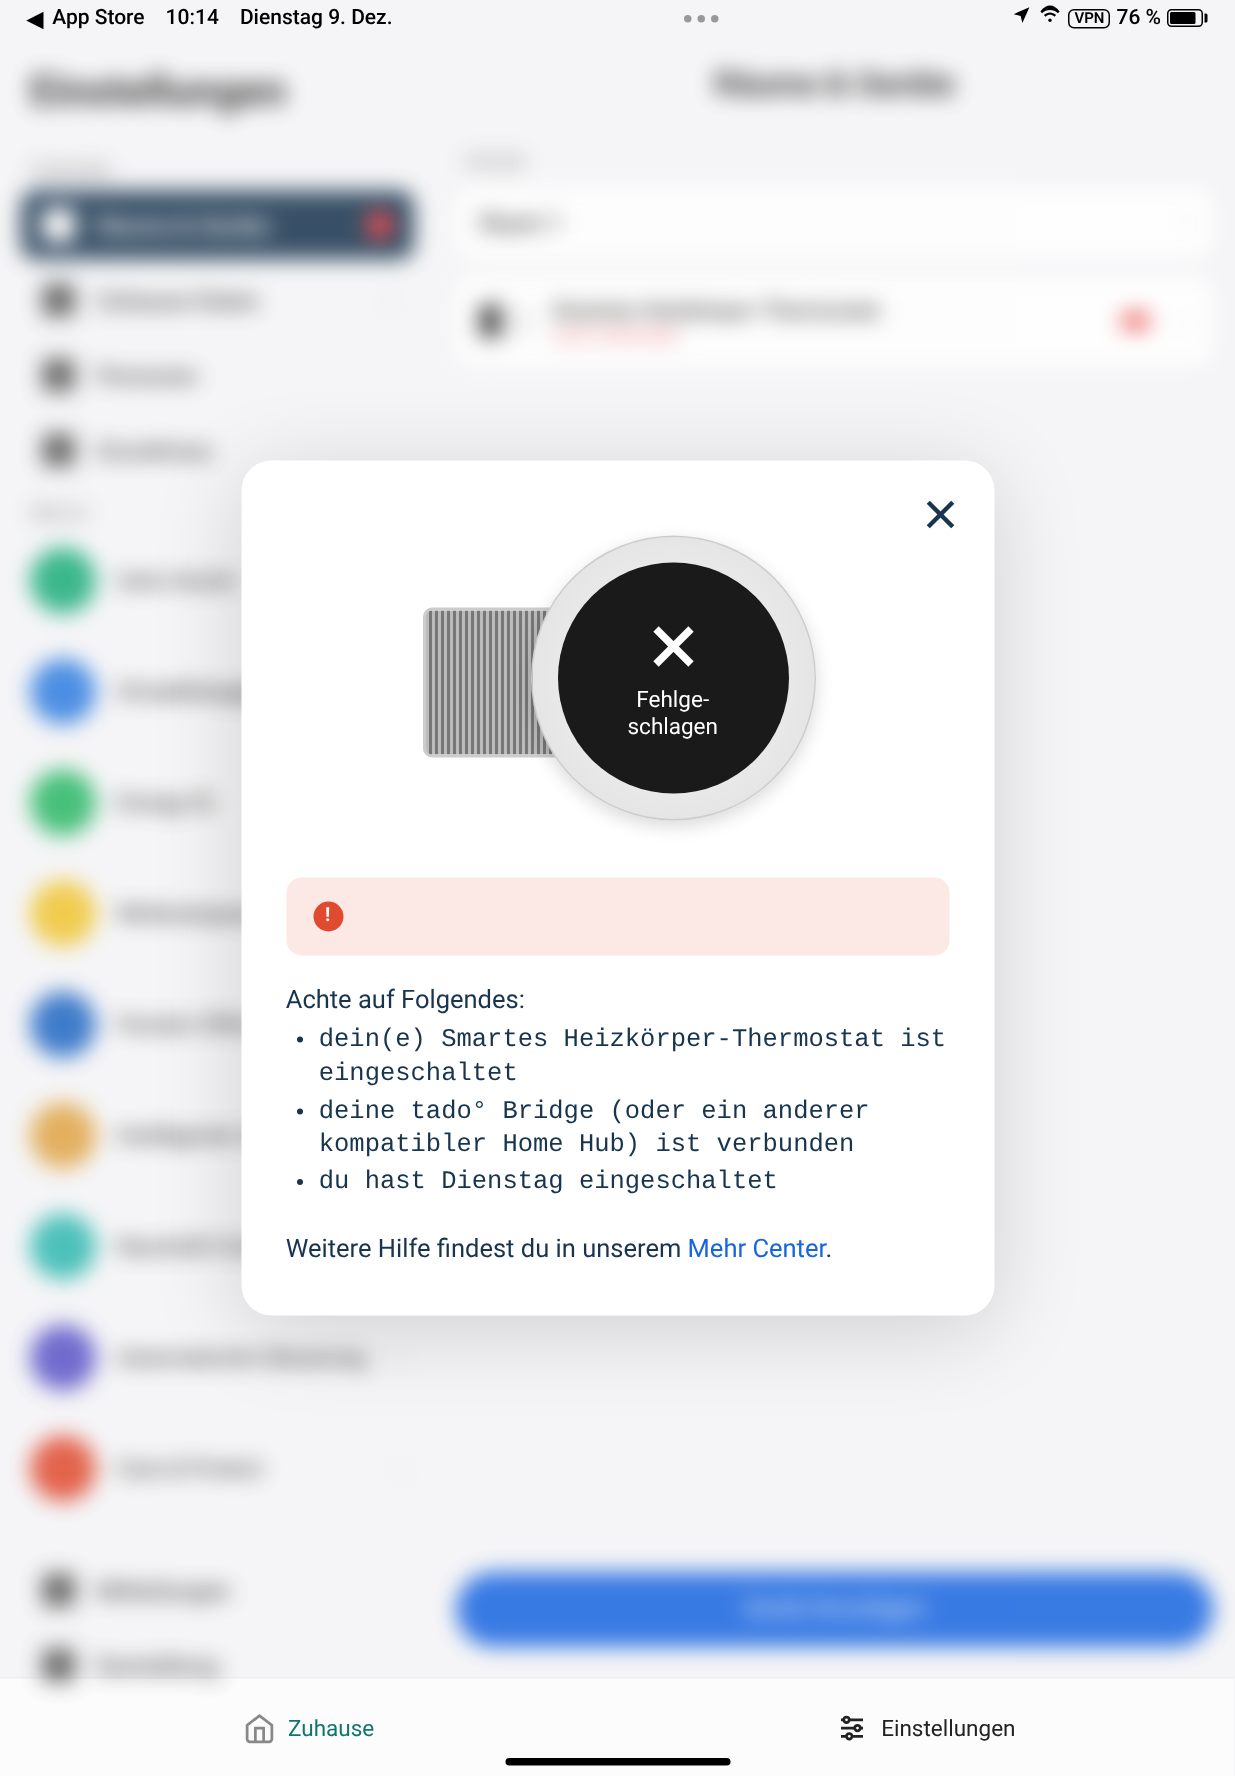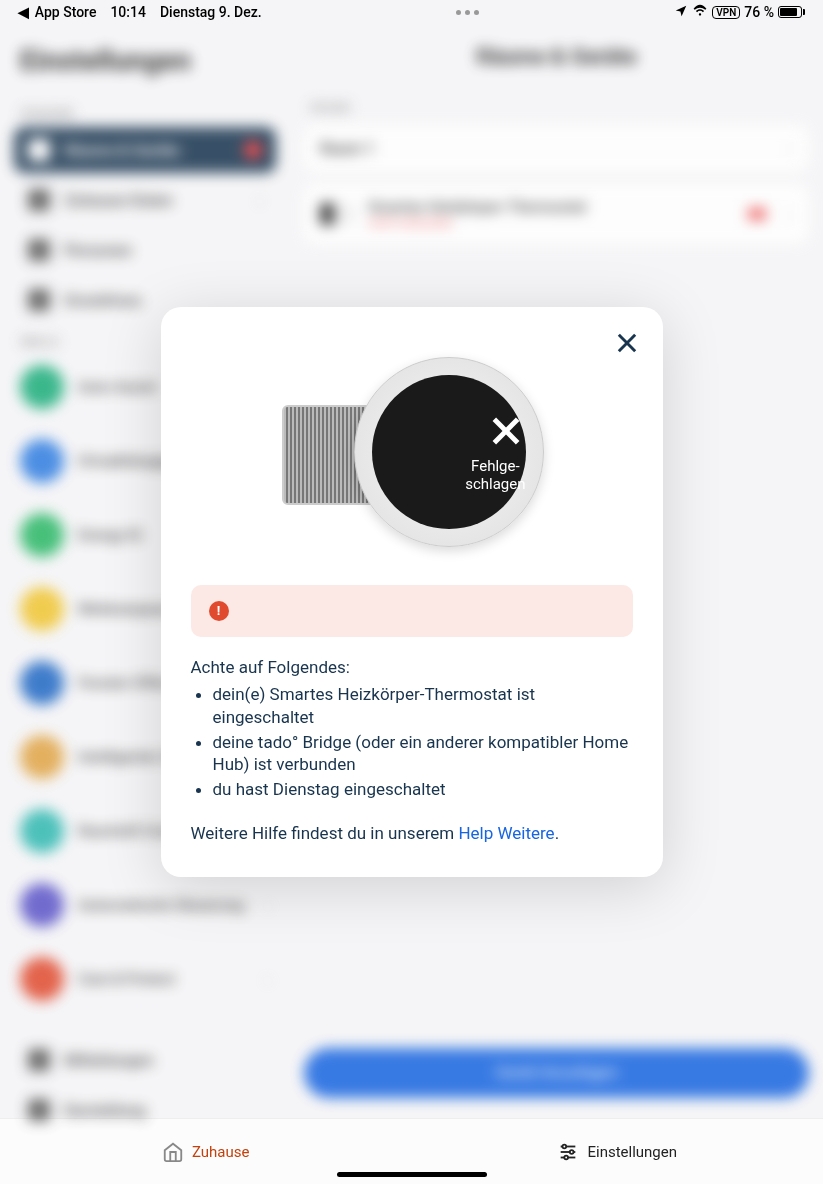--- a/index.html
+++ b/index.html
@@ -50,46 +50,46 @@
   .device-card .dname{font-weight:600;color:#333;font-size:15px;}
   .device-card .dsub{font-size:12px;color:#e55;}
   .device-card .dbadge{width:18px;height:12px;background:#e55;border-radius:2px;}
   .device-card .dchev{color:#bbb;margin-left:8px;}
   
   .add-btn{background:#1765e0;color:#fff;border:none;border-radius:30px;padding:16px;font-size:16px;font-weight:500;width:100%;margin-top:auto;}
   .content-inner{display:flex;flex-direction:column;height:100%;}
   
   
   .tabbar { height:66px; display:flex; background:#fcfcfd; border-top:1px solid #eee;}
-  .tab { flex:1; display:flex; align-items:center; justify-content:center; gap:8px; color:#c2410c; font-size:15px;}
+  .tab { flex:1; display:flex; align-items:center; justify-content:center; gap:8px; color:#0f766e; font-size:15px;}
   .tab.active { color:#222;}
   .tab svg{width:22px;height:22px;}
   .home-indicator{position:absolute;bottom:7px;left:50%;transform:translateX(-50%);width:150px;height:5px;background:#000;border-radius:3px;}
   
   
   .modal-backdrop { position:absolute; top:0; left:0; width:823px; height:1184px; display:flex; align-items:center; justify-content:center;}
   .modal { width:502px; background:#fff; border-radius:20px; padding:30px 30px 34px; position:relative; box-shadow:0 10px 60px rgba(0,0,0,.15);}
   .modal-close { position:absolute; top:22px; right:22px; cursor:pointer;}
   .modal-close svg{width:28px;height:28px;stroke:#18344e;stroke-width:2.5;}
   .modal h2 { font-size:23px; color:#18344e; font-weight:500; margin-top:48px; margin-bottom:24px;}
   
   .device-illus { display:flex; justify-content:center; margin:20px 0 28px;}
   .device-svg { position:relative; width:260px; height:200px;}
   .knob-back { position:absolute; left:0; top:48px; width:90px; height:100px; background:repeating-linear-gradient(90deg,#bbb 0 2px,#777 2px 4px); border-radius:6px 0 0 6px; border:2px solid #ccc;}
   .knob-front { position:absolute; left:72px; top:0; width:190px; height:190px; border-radius:50%; background:radial-gradient(circle,#f5f5f5 0%,#e8e8e8 60%,#ddd 100%); border:1px solid #ccc; box-shadow:0 4px 12px rgba(0,0,0,.15);}
-  .knob-inner { position:absolute; left:90px; top:18px; width:154px; height:154px; border-radius:50%; background:#1a1a1a; display:flex; flex-direction:column; align-items:flex-end; justify-content:center; color:#fff;}
+  .knob-inner { position:absolute; left:90px; top:18px; width:154px; height:154px; border-radius:50%; background:#1a1a1a; display:flex; flex-direction:column; align-items:center; justify-content:center; color:#fff;}
   .knob-inner svg{width:40px;height:40px;stroke:#fff;stroke-width:3;margin-bottom:6px;}
   .knob-inner .ktext{font-size:15px;text-align:center;line-height:1.2;}
   
   .alert-box { background:#fce9e5; border-radius:10px; padding:16px 18px; display:flex; gap:14px; margin-bottom:20px;}
   .alert-box .aicon{width:20px;height:20px;border-radius:50%;background:#e04a2e;color:#fff;display:flex;align-items:center;justify-content:center;font-weight:700;flex-shrink:0;font-size:13px;}
   .alert-box .atext{color:#18344e;font-size:16px;line-height:1.4;}
   
   .modal .hint-title{font-size:17px;color:#18344e;margin-bottom:6px;}
-  .modal ul{padding-left:22px;margin-bottom:22px;}
+  .modal ul{padding-left:22px;margin-bottom:22px;font-family:Liberation Mono, monospace;}
   .modal li{font-size:17px;color:#18344e;line-height:1.35;margin-bottom:2px;}
   .modal .help-line{font-size:17px;color:#18344e;}
   .modal .help-line a{color:#1765e0;text-decoration:none;}
   
   .vpn-box{border:1.5px solid #000;border-radius:4px;padding:0 3px;font-size:10px;font-weight:600;}
   .battery{display:inline-flex;align-items:center;}
   .battery .bbody{width:24px;height:12px;border:1.5px solid #000;border-radius:3px;position:relative;}
   .battery .bfill{position:absolute;left:1px;top:1px;bottom:1px;width:76%;background:#000;border-radius:1px;}
   .battery .btip{width:2px;height:6px;background:#000;margin-left:1px;border-radius:0 1px 1px 0;}
 </style>
@@ -283,16 +283,16 @@
     </div>
 
     <div class="hint-title">Achte auf Folgendes:</div>
     <ul>
       <li>dein(e) Smartes Heizkörper-Thermostat ist eingeschaltet</li>
       <li>deine tado° Bridge (oder ein anderer kompatibler Home Hub) ist verbunden</li>
       <li>du hast Dienstag eingeschaltet</li>
     </ul>
 
     <div class="help-line">
-      <span>Weitere Hilfe findest du in unserem </span><a href="#">Help Weitere</a><span>.</span>
+      <span>Weitere Hilfe findest du in unserem </span><a href="#">Mehr Center</a><span>.</span>
     </div>
   </div>
 </div>
 
 </body></html>

